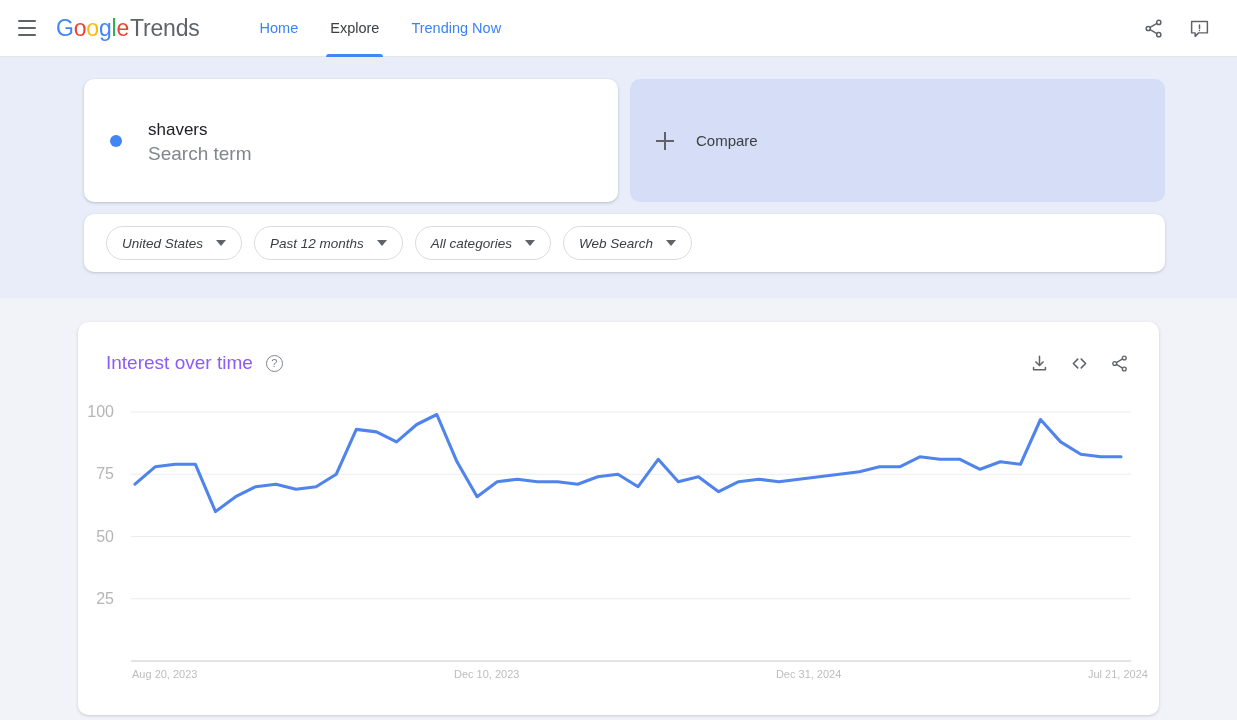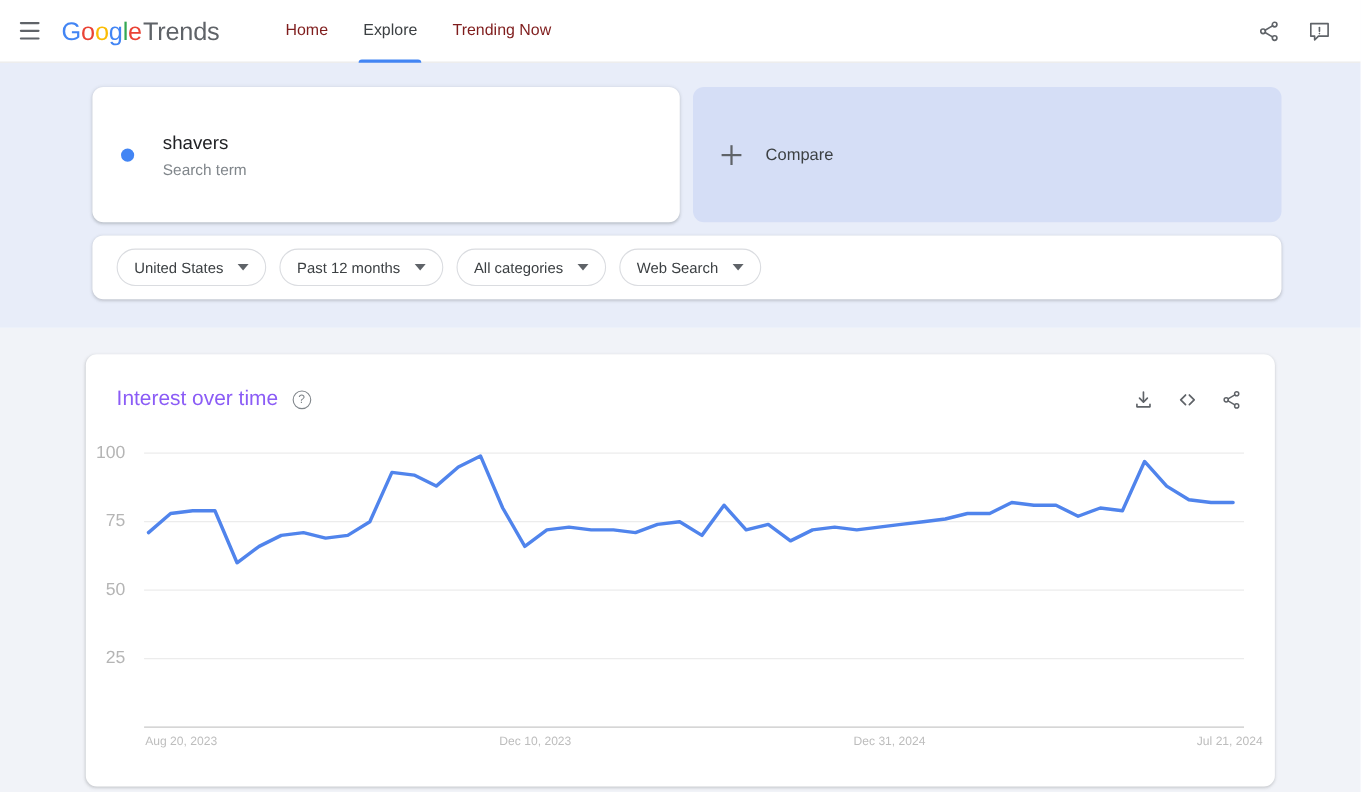--- a/index.html
+++ b/index.html
@@ -50,21 +50,21 @@
     margin-left: 1px;
   }
 
   .nav { display: flex; align-items: center; height: 57px; gap: 0; }
   .nav-item {
     position: relative;
     height: 57px;
     display: flex; align-items: center;
     padding: 0 16px;
     font-size: 14.5px;
-    color: #7f1d1d;
+    color: #3b82f6;
     cursor: pointer;
     white-space: nowrap;
   }
   .nav-item.active { color: #3c4043; }
   .nav-item.active::after {
     content: "";
     position: absolute;
     left: 12px; right: 12px; bottom: 0;
     height: 3px;
     background: #4285f4;
@@ -101,21 +101,21 @@
   }
   .term-dot {
     width: 12px; height: 12px;
     border-radius: 50%;
     background: #4285f4;
     margin-right: 26px;
     flex: none;
   }
   .term-text { display: flex; flex-direction: column; gap: 4px; }
   .term-title { font-size: 17px; color: #202124; line-height: 22px; }
-  .term-sub   { font-size: 14px; color: #80868b; line-height: 18px; }
+  .term-sub   { font-size: 19px; color: #80868b; line-height: 18px; }
 
   .compare-card {
     flex: 1;
     height: 123px;
     background: #d5deF6;
     border-radius: 10px;
     display: flex;
     align-items: center;
     padding: 0 26px;
     cursor: pointer;
@@ -151,20 +151,21 @@
     border-radius: 18px;
     display: flex;
     align-items: center;
     padding: 0 15px;
     gap: 13px;
     font-size: 13.5px;
     color: #3c4043;
     cursor: pointer;
     background: #fff;
     white-space: nowrap;
+    font-style: italic;
   }
   .caret {
     width: 0; height: 0;
     border-left: 5px solid transparent;
     border-right: 5px solid transparent;
     border-top: 6px solid #5f6368;
     flex: none;
   }
 
   

